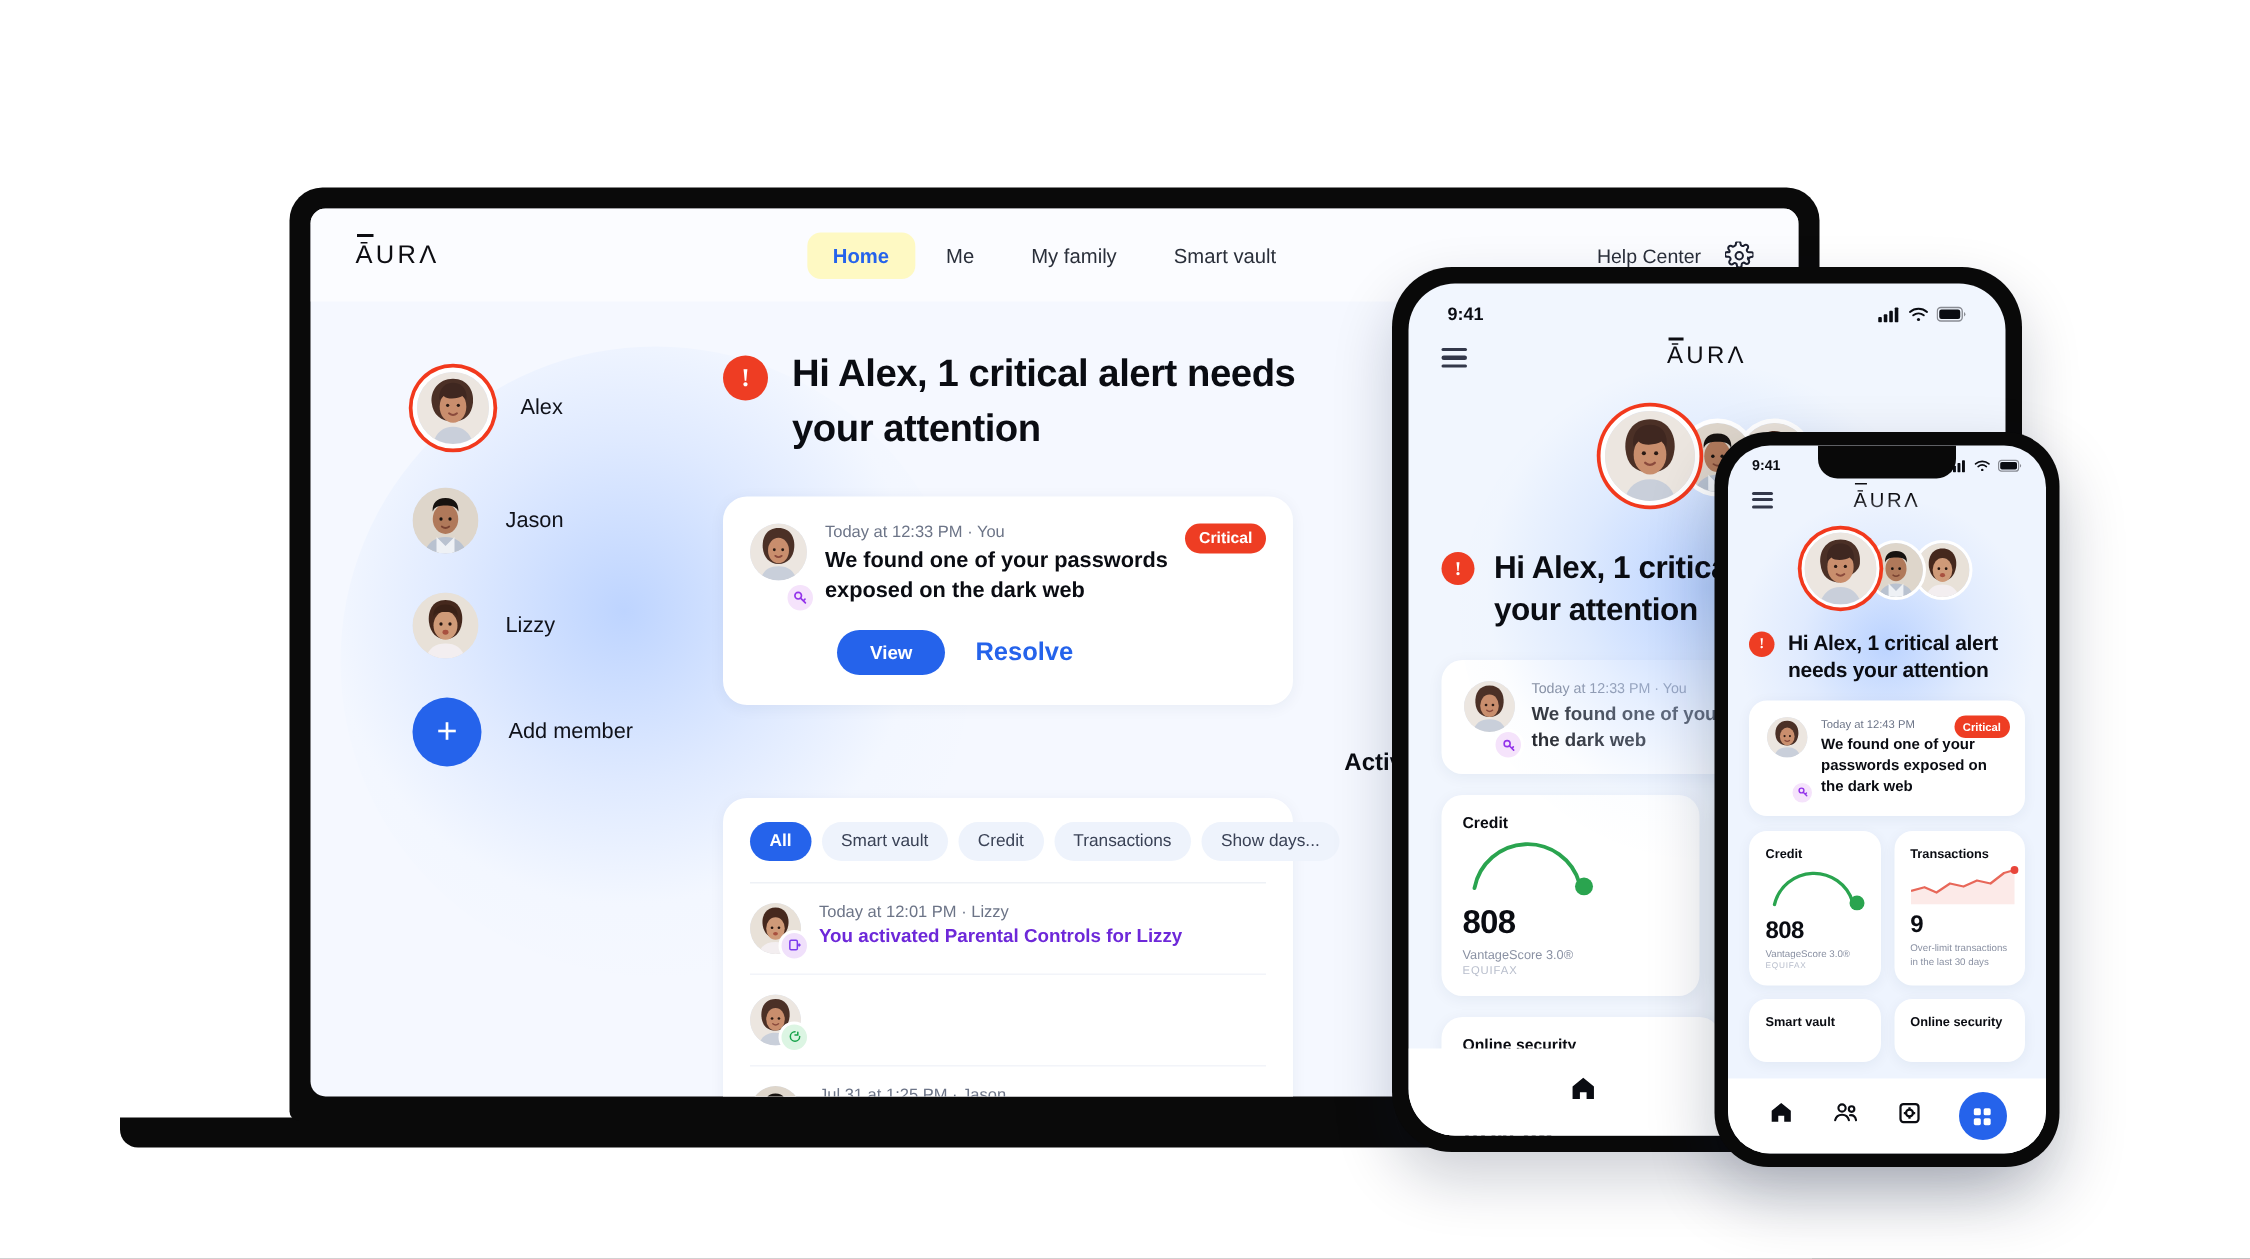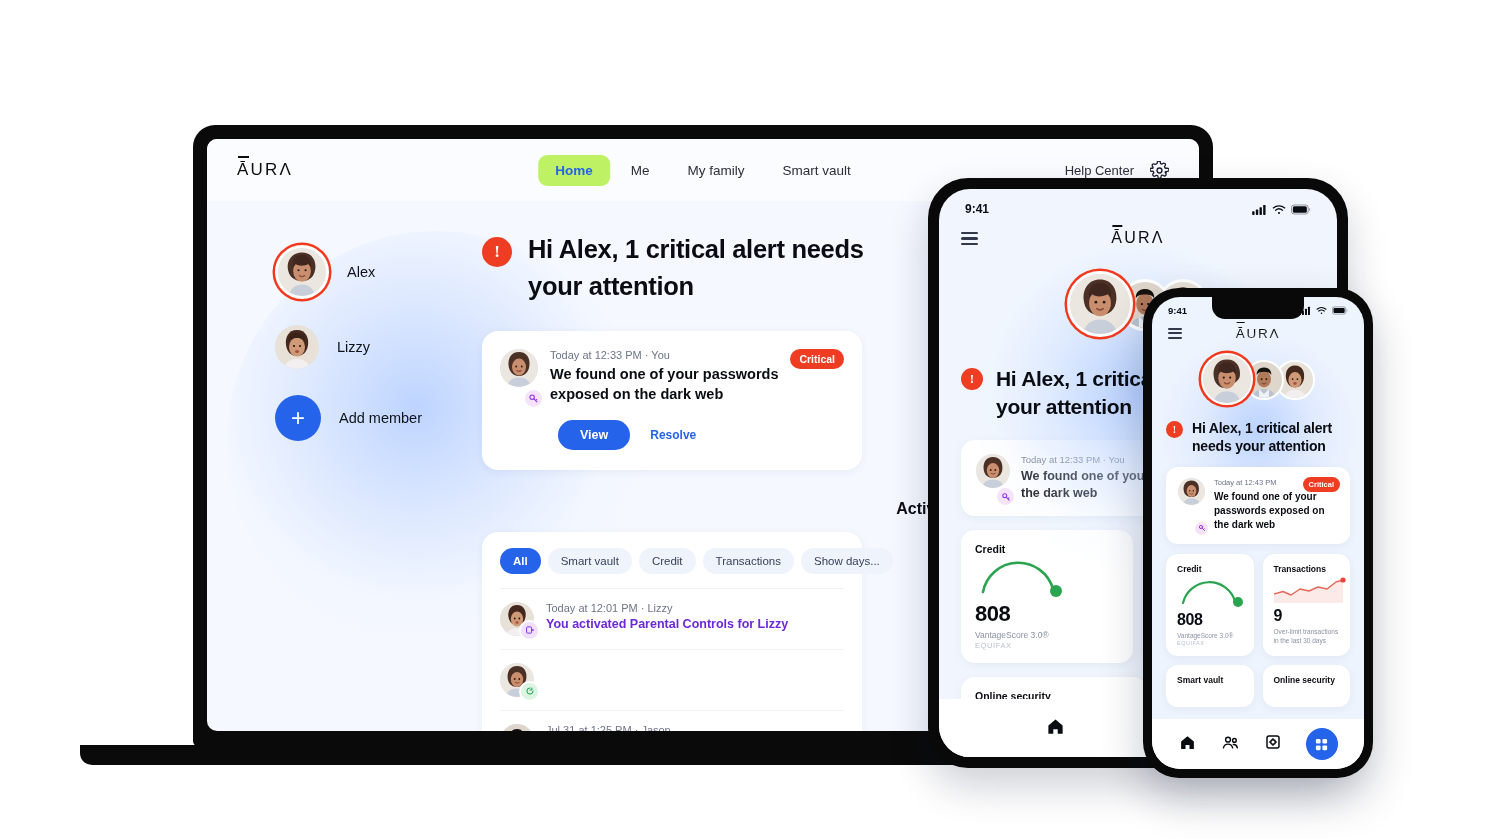--- a/index.html
+++ b/index.html
@@ -29,21 +29,21 @@
     padding:0 30px; position:relative; z-index:6;
   }
   .logo { letter-spacing:2.2px; font-size:17px; font-weight:500; color:#0d0d12; }
   .logo .ov { position:relative; }
   .logo .ov::before { content:""; position:absolute; left:1px; right:2px; top:-4px; height:1.6px; background:#0d0d12; }
   .lp-nav { display:flex; gap:4px; position:absolute; left:50%; transform:translateX(-50%); }
   .lp-nav a {
     font-size:13.5px; color:#2a2f3a; text-decoration:none;
     padding:8px 17px; border-radius:9px; white-space:nowrap;
   }
-  .lp-nav a.active { background:#bef264; color:#2563eb; font-weight:600; }
+  .lp-nav a.active { background:#fef9c3; color:#2563eb; font-weight:600; }
   .lp-right { margin-left:auto; display:flex; align-items:center; gap:16px; }
   .lp-right .help { font-size:13px; color:#2a2f3a; }
   .gear { width:19px; height:19px; display:block; }
 
   
   .lp-content { position:absolute; inset:62px 0 0 0; display:flex; }
   .glow {
     position:absolute; left:20px; top:30px; width:420px; height:420px; border-radius:50%;
     background:radial-gradient(circle at 45% 42%, rgba(180,206,255,.85) 0%, rgba(205,222,255,.55) 34%, rgba(235,243,255,.22) 58%, rgba(245,248,255,0) 74%);
     pointer-events:none;
@@ -77,21 +77,21 @@
     display:flex; align-items:center; justify-content:center; border:2px solid #fff;
   }
   .meta { font-size:11px; color:#6c7487; margin-bottom:3px; }
   .alert-title { font-size:14.5px; font-weight:700; color:#0a0c12; line-height:1.38; max-width:235px; }
   .pill-critical {
     position:absolute; right:18px; top:18px; background:#ee3d23; color:#fff;
     font-size:10.5px; font-weight:600; padding:4px 9px; border-radius:20px;
   }
   .alert-actions { display:flex; align-items:center; gap:20px; margin:16px 0 0 58px; }
   .btn-view { background:#2563eb; color:#fff; font-size:12.5px; font-weight:600; padding:8px 22px; border-radius:20px; border:none;text-align:center; }
-  .link-resolve { color:#2563eb; font-size:12px; font-weight:600; }
+  .link-resolve { color:#2563eb; font-size:17px; font-weight:600; }
 
   .sec-title { font-size:16px; font-weight:700; color:#0a0c12; margin:30px 0 14px 0;text-align:right; }
   .activity-card { width:380px; padding:16px 18px 0 18px; }
   .chips { display:flex; gap:7px; padding-bottom:14px; border-bottom:1px solid #eef1f6; }
   .chip { font-size:11.5px; color:#3a4256; background:#eef3fc; padding:7px 13px; border-radius:18px; white-space:nowrap; }
   .chip.on { background:#2563eb; color:#fff; font-weight:600; }
   .act-row { display:flex; gap:12px; padding:13px 0; border-bottom:1px solid #f2f4f9; }
   .act-row:last-child { border-bottom:none; }
   .act-txt { font-size:12.5px; font-weight:700; color:#6d28d9; }
 
@@ -210,20 +210,42 @@
                 <ellipse cx="27" cy="26" rx="10" ry="12" fill="#c98e6d"></ellipse>
                 <path d="M27 8c8 0 11 7 10 13l-3-3c-3 2-11 3-14 0l-3 3c-1-6 2-13 10-13z" fill="#3f2720"></path>
                 <circle cx="23" cy="25" r="1.2" fill="#2a1a14"></circle>
                       <circle cx="31" cy="25" r="1.2" fill="#2a1a14"></circle>
                 <path d="M24 31q3 2.5 6 0" stroke="#8a4a3c" stroke-width="1.4" fill="none" stroke-linecap="round"></path>
                 <path d="M12 54c2-9 8-13 15-13s13 4 15 13z" fill="#c9cfda"></path>
                     </g>
                   </svg>
               </div>
               <span class="name">Alex</span>
+            </div>
+            <div class="member">
+              <div class="av" style="width:44px;height:44px">
+                <svg viewBox="0 0 44 44">
+                    <defs>
+                      <clipPath id="c2">
+                        <circle cx="22" cy="22" r="22"></circle>
+                      </clipPath>
+                    </defs>
+                <g clip-path="url(#c2)">
+                      <rect width="44" height="44" fill="#ded6cb"></rect>
+                <ellipse cx="22" cy="21" rx="8.5" ry="10" fill="#b0795a"></ellipse>
+                <path d="M22 7c7 0 9 5 8.5 9-1-3-4-4-8.5-4s-7.5 1-8.5 4C13 12 15 7 22 7z" fill="#16120f"></path>
+                <circle cx="19" cy="21" r="1.1" fill="#16120f"></circle>
+                      <circle cx="25" cy="21" r="1.1" fill="#16120f"></circle>
+                <path d="M19.5 26q2.5 2 5 0" stroke="#7a4332" stroke-width="1.2" fill="none" stroke-linecap="round"></path>
+                <path d="M8 44c1.5-7 7-11 14-11s12.5 4 14 11z" fill="#b9c2d0"></path>
+                <path d="M16 33l6 6 6-6v11H16z" fill="#eef1f5"></path>
+                    </g>
+                  </svg>
+              </div>
+              <span class="name">Jason</span>
             </div>
             <div class="member">
               <div class="av" style="width:44px;height:44px">
                 <svg viewBox="0 0 44 44">
                     <defs>
                       <clipPath id="c3">
                         <circle cx="22" cy="22" r="22"></circle>
                       </clipPath>
                     </defs>
                 <g clip-path="url(#c3)">

